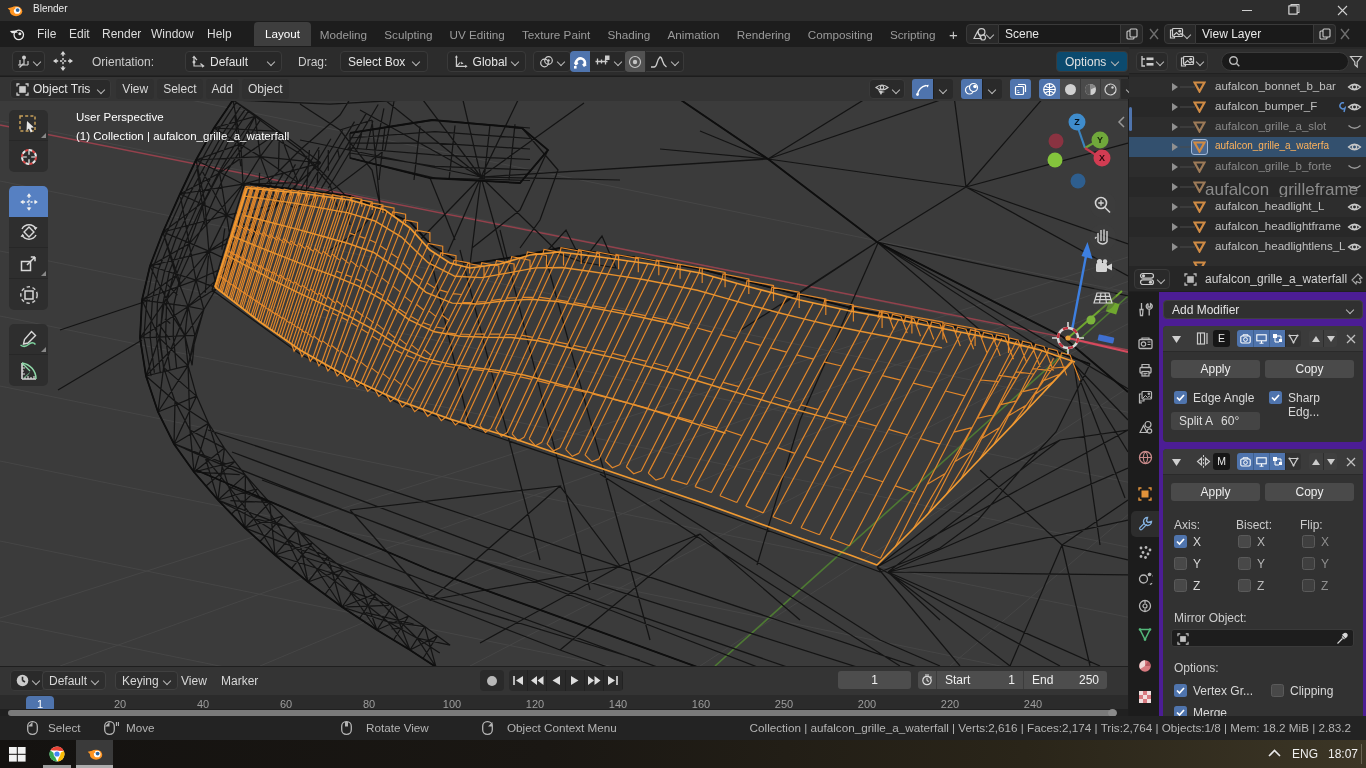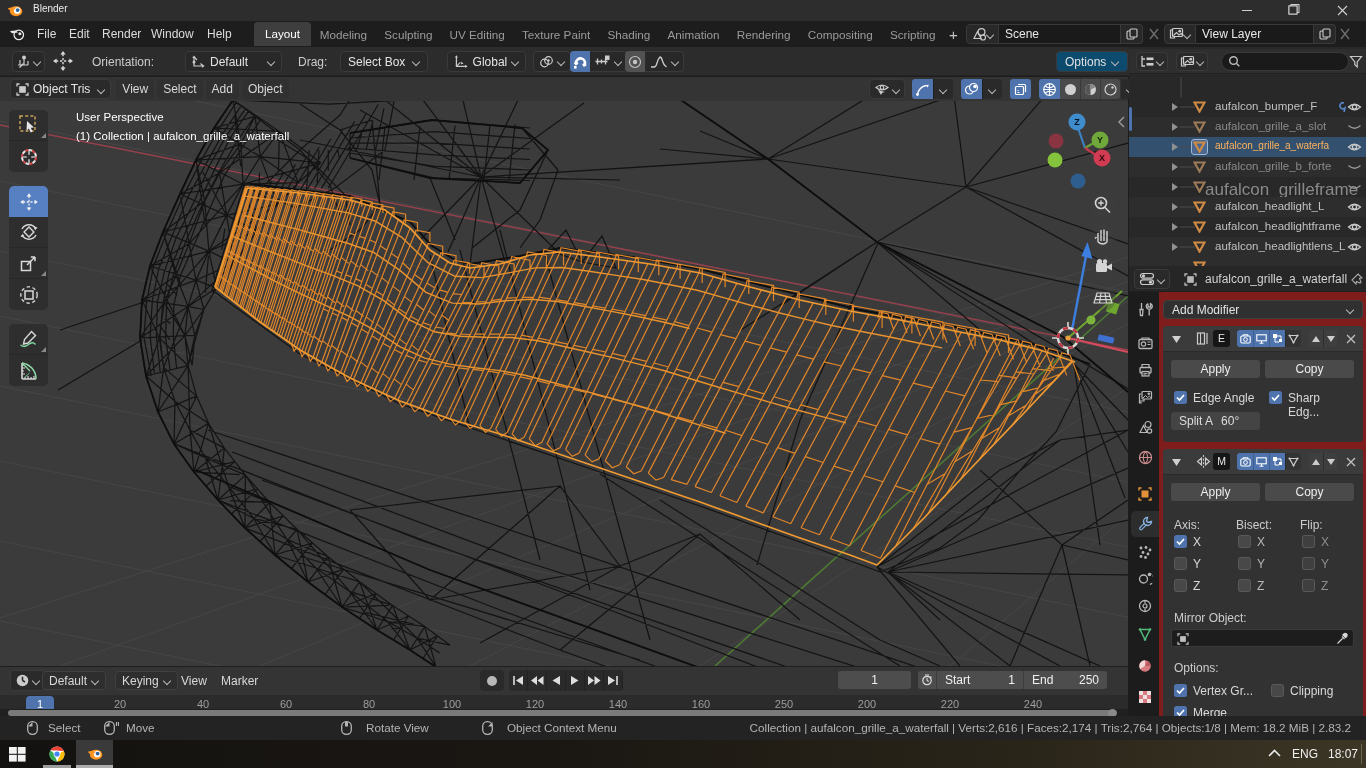--- a/index.html
+++ b/index.html
@@ -450,20 +450,40 @@
             <path d="M8.3 8.3l3 3" stroke="#bbb" stroke-width="1.4"></path>
           </svg>
     </div>
     <svg class="abs" style="right:3px;top:6px" width="14" height="14" viewBox="0 0 14 14">
           <path d="M1.5 1.5h11L8.2 7v5L5.8 9.8V7z" fill="none" stroke="#c8c8c8" stroke-width="1.2"></path>
         </svg>
   </div>
   <svg class="abs" style="left:51px;top:30px" width="2" height="186" viewBox="0 0 2 186">
         <path d="M1 0V186" stroke="#4a4a4a"></path>
       </svg>
+      <div class="abs" style="left:0;top:30px;width:237px;height:20px;background:#2d2d2d;">
+        <svg class="abs" style="left:42px;top:6px" width="7" height="8" viewBox="0 0 7 8">
+          <path d="M1 0l6 4-6 4z" fill="#909090"></path>
+        </svg>
+        <svg class="abs" style="left:51px;top:9px" width="15" height="2" viewBox="0 0 15 2">
+          <path d="M0 1H15" stroke="#4a4a4a"></path>
+        </svg>
+        <div class="abs" style="left:64px;top:4px;">
+          <svg width="13" height="12" viewBox="0 0 13 12" style="opacity:1.0">
+            <path d="M1.5 1.5h10L6.5 10.5z" fill="none" stroke="#cf8b45" stroke-width="2.2"></path>
+          </svg>
+        </div>
+        <span class="abs" style="left:86px;top:3px;color:#c0c0c0;font-size:11.5px;white-space:nowrap;">aufalcon_bonnet_b_bar</span>
+        <div class="abs" style="right:4px;top:4px;">
+          <svg width="15" height="12" viewBox="0 0 15 12">
+            <path d="M1.5 6 Q7.5 0.5 13.5 6 Q7.5 11.5 1.5 6Z" fill="none" stroke="#c8c8c8" stroke-width="1.3"></path>
+            <circle cx="7.5" cy="6" r="2.1" fill="none" stroke="#c8c8c8" stroke-width="1.3"></circle>
+          </svg>
+        </div>
+      </div>
       <div class="abs" style="left:0;top:50px;width:237px;height:20px;background:#282828;">
         <svg class="abs" style="left:42px;top:6px" width="7" height="8" viewBox="0 0 7 8">
           <path d="M1 0l6 4-6 4z" fill="#909090"></path>
         </svg>
         <svg class="abs" style="left:51px;top:9px" width="15" height="2" viewBox="0 0 15 2">
           <path d="M0 1H15" stroke="#4a4a4a"></path>
         </svg>
         <div class="abs" style="left:64px;top:4px;">
           <svg width="13" height="12" viewBox="0 0 13 12" style="opacity:1.0">
             <path d="M1.5 1.5h10L6.5 10.5z" fill="none" stroke="#cf8b45" stroke-width="2.2"></path>
@@ -620,21 +640,21 @@
       </div>
       <div class="abs" style="left:0;top:210px;width:237px;height:9px;background:#2d2d2d;">
         <div class="abs" style="left:64px;top:4px;">
           <svg width="13" height="12" viewBox="0 0 13 12" style="opacity:1.0">
             <path d="M1.5 1.5h10L6.5 10.5z" fill="none" stroke="#cf8b45" stroke-width="2.2"></path>
           </svg>
         </div>
       </div>
 </div>
 
-<div class="abs" style="left:1129px;top:266px;width:237px;height:450px;background:#7f1d1d;overflow:hidden;">
+<div class="abs" style="left:1129px;top:266px;width:237px;height:450px;background:#4c1d95;overflow:hidden;">
 
   <div class="abs" style="left:0;top:0;width:237px;height:26px;background:#262626;border-bottom:1px solid #202020;">
     <div class="pill row" style="position:absolute;left:5px;top:3px;height:20px;padding:0 4px;gap:3px;background:#2a2a2a;">
       <svg width="16" height="14" viewBox="0 0 16 14">
             <rect x="1.5" y="1.5" width="13" height="4.6" rx="2.3" fill="none" stroke="#ccc" stroke-width="1.2"></rect>
             <circle cx="4.5" cy="3.8" r="1.6" fill="#ccc"></circle>
             <rect x="1.5" y="7.9" width="13" height="4.6" rx="2.3" fill="none" stroke="#ccc" stroke-width="1.2"></rect>
             <circle cx="11.5" cy="10.2" r="1.6" fill="#ccc"></circle>
           </svg>
       <span class="chev"></span>

